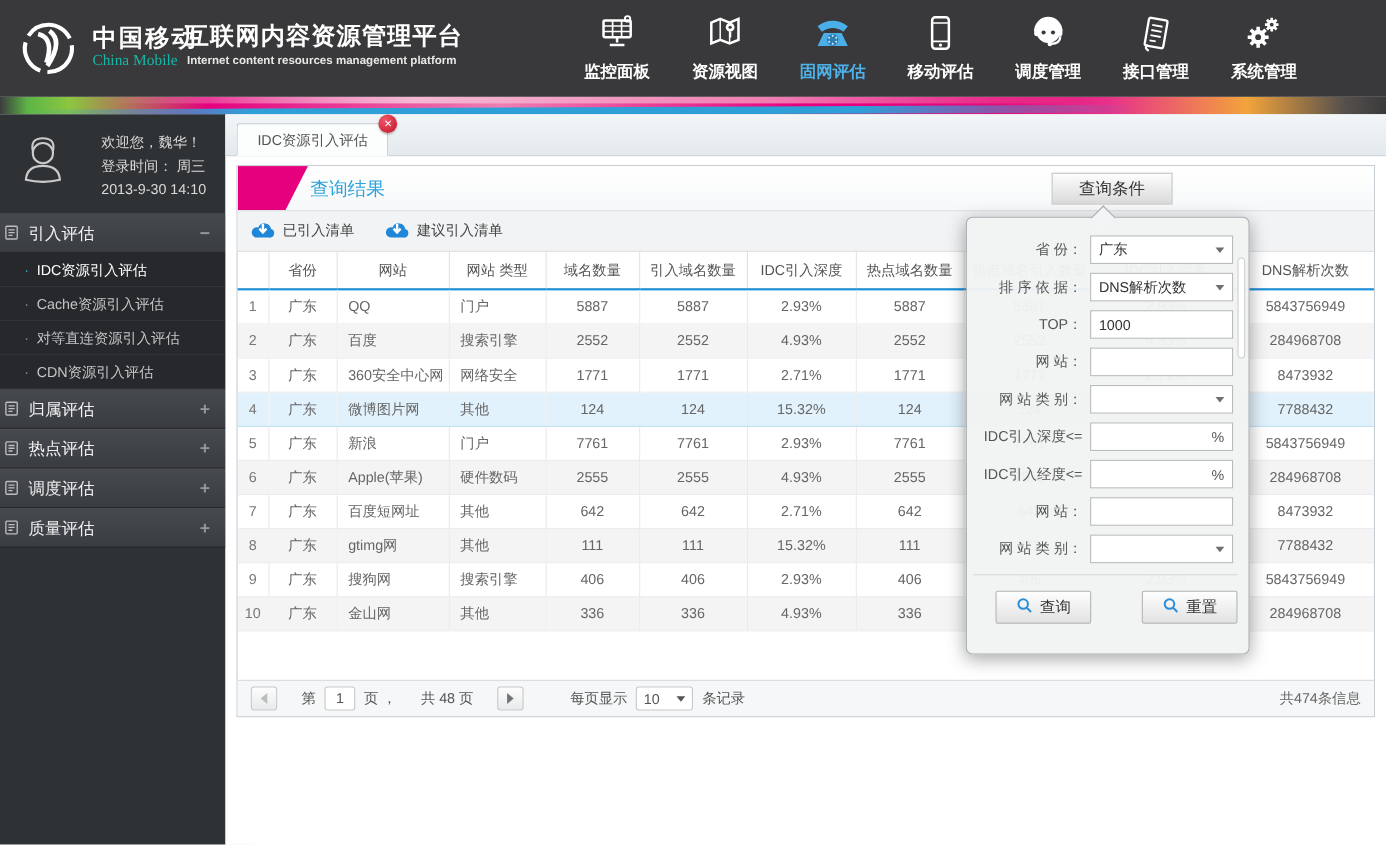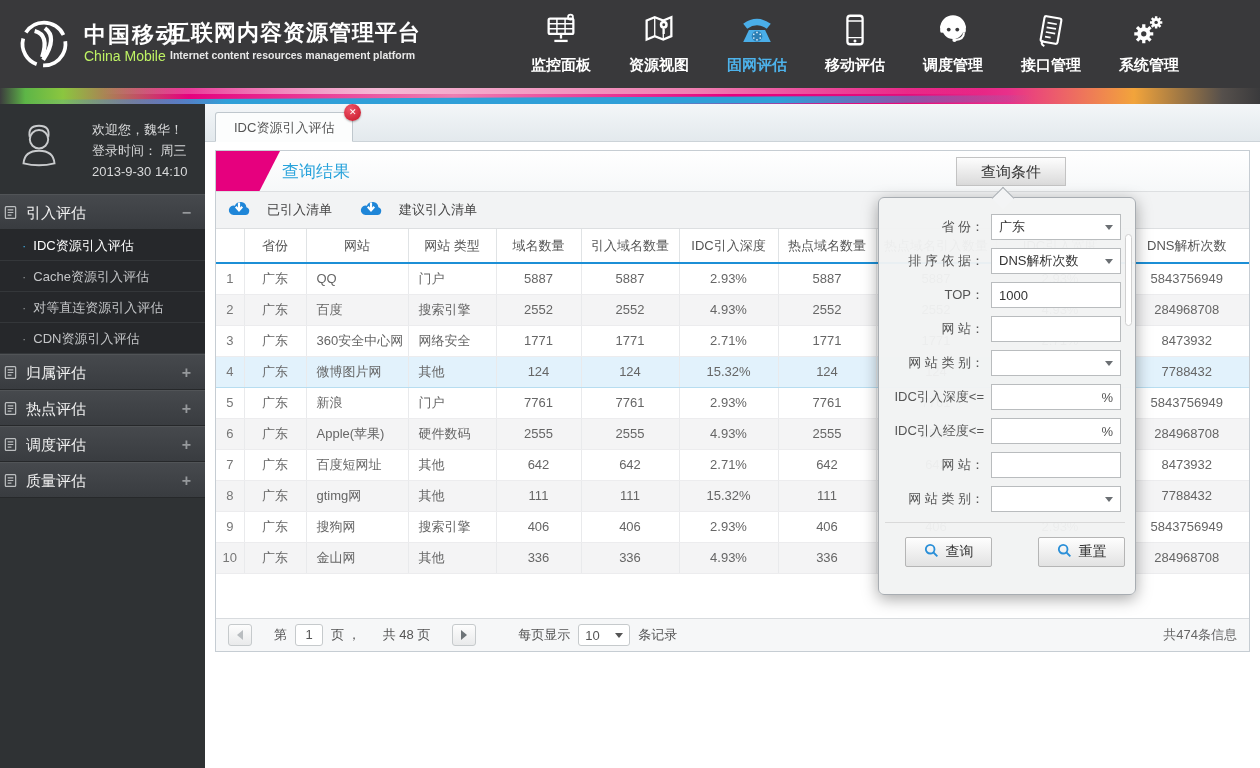--- a/index.html
+++ b/index.html
@@ -4,21 +4,21 @@
 <style>
   * { margin:0; padding:0; box-sizing:border-box; }
   html,body { background:#e8e8e8; }
   body { font-family:"Liberation Sans","DejaVu Sans",sans-serif; }
   .app { position:relative; width:1260px; height:768px; background:#fff; overflow:hidden; }
 
   
   .hdr { position:absolute; left:0; top:0; width:1260px; height:88px; background:#39393b; }
   .logo-swirl { position:absolute; left:16px; top:16px; width:56px; height:56px; }
   .logo-zh { position:absolute; left:84px; top:20px; font-size:22px; font-weight:bold; color:#fff; letter-spacing:2px; }
-  .logo-en { position:absolute; left:84px; top:48px; font-size:14px; color:#bef264; }
+  .logo-en { position:absolute; left:84px; top:48px; font-size:14px; color:#14b8a6;font-family:Liberation Serif, serif; }
   .hdr-title { position:absolute; left:168px; top:18px; font-size:22px; font-weight:bold; color:#fff; letter-spacing:1px; }
   .hdr-sub { position:absolute; left:170px; top:49px; font-size:10.5px; font-weight:bold; color:#e8e8e8; }
   .topnav { position:absolute; left:512px; top:0; height:88px; display:flex; }
   .nav-item { width:98px; height:88px; text-align:center; cursor:pointer; padding-top:11px; }
   .nav-item .nicon { display:block; height:42px; }
   .nav-item .nicon svg { width:38px; height:38px; }
   .nav-item .nlabel { display:block; margin-top:3px; font-size:15px; font-weight:bold; color:#fff; }
   .nav-item.active .nlabel { color:#4db2ea; }
 
   
@@ -61,21 +61,21 @@
     border:1px solid #c6cdd3; }
   .phead { position:relative; height:40px; background:linear-gradient(#ffffff,#f6f8f9); }
   .pflag { position:absolute; left:0; top:0; width:64px; height:40px; background:#e6007e;
     clip-path:polygon(0 0,100% 0,68% 100%,0 100%); }
   .ptitle { position:absolute; left:66px; top:9px; font-size:17px; color:#29a3db; }
   .cond-btn { position:absolute; left:740px; top:6px; width:110px; height:29px;
     background:linear-gradient(#fdfdfd,#dadada); border:1px solid #c3c3c3; font-size:15px; color:#333;
     text-align:center; line-height:27px; cursor:pointer; }
   .toolbar { height:38px; background:#f2f3f4; border-top:1px solid #dddfe1; border-bottom:1px solid #dddfe1;
     display:flex; align-items:center; padding-left:12px; gap:28px; }
-  .tool-btn { display:inline-flex; align-items:center; gap:17px; font-size:13px; color:#444; cursor:pointer;font-family:Liberation Serif, serif; }
+  .tool-btn { display:inline-flex; align-items:center; gap:7px; font-size:13px; color:#444; cursor:pointer; }
   .tool-btn svg { width:22px; height:16px; }
 
   
   table.grid { border-collapse:collapse; table-layout:fixed; width:1033px; }
   .grid th { height:34px; font-weight:normal; font-size:13px; color:#555; background:#fff;
     border-left:1px solid #e0e3e5; border-bottom:2px solid #1c8fd6; white-space:nowrap; overflow:hidden; }
   .grid th:first-child { border-left:none; }
   .grid td { height:31px; font-size:13px; color:#666; text-align:center;
     border-left:1px solid #e9eaec; border-bottom:1px solid #ececee; white-space:nowrap; overflow:hidden; }
   .grid td:first-child { border-left:none; color:#777; }

